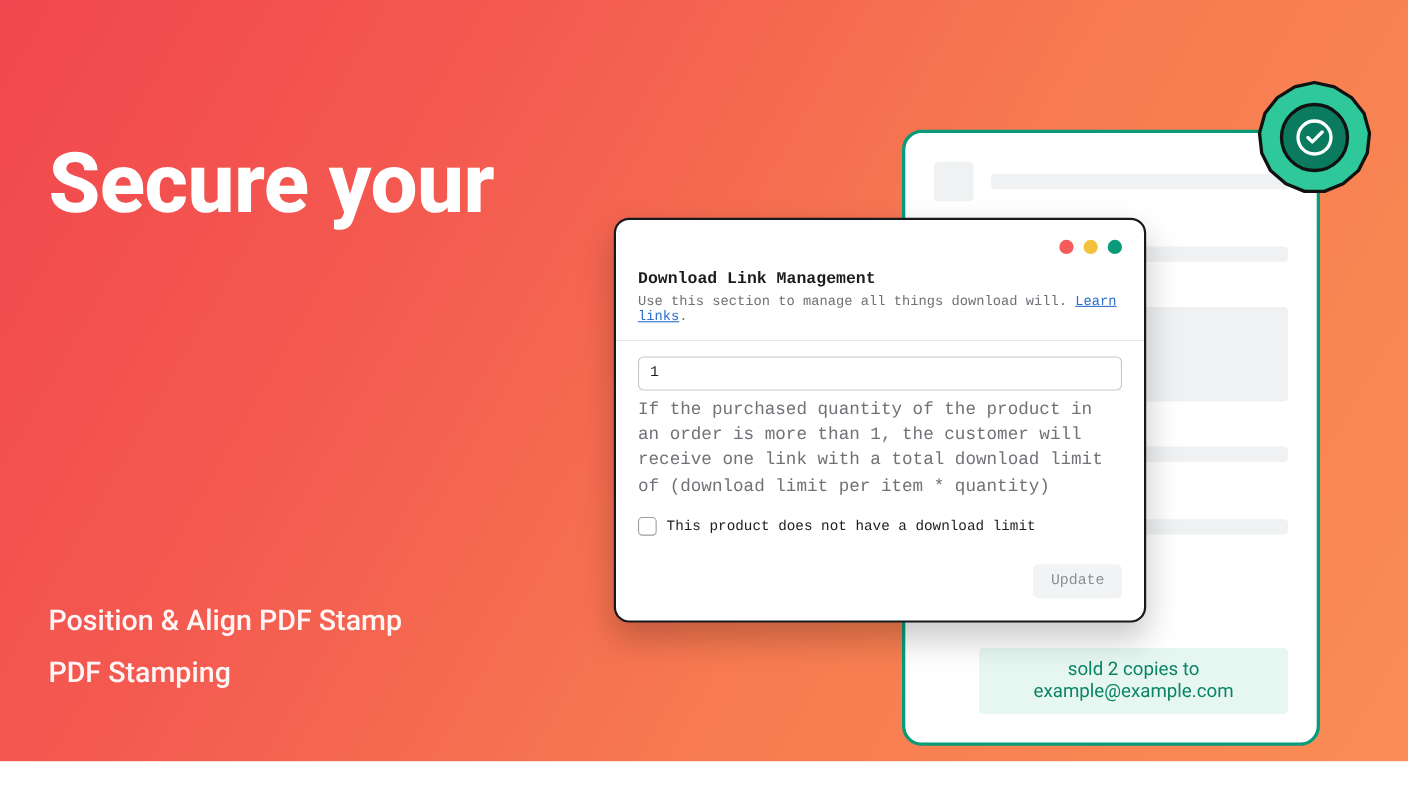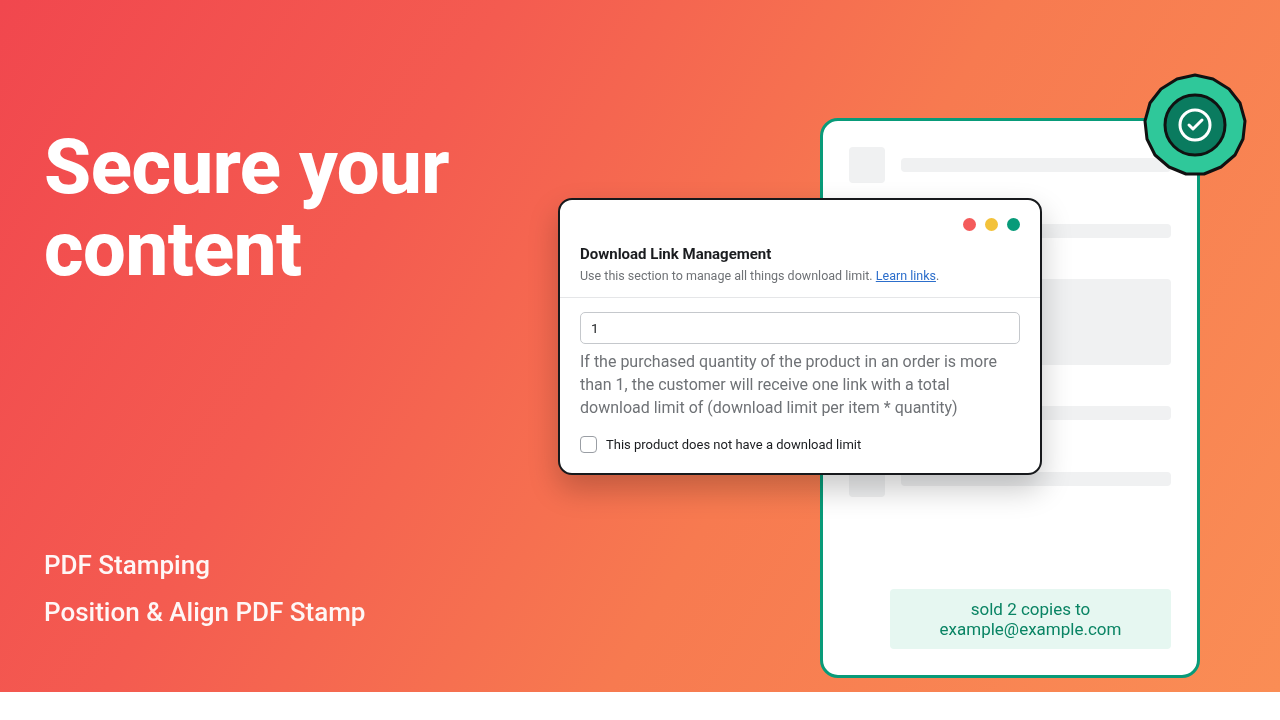--- a/index.html
+++ b/index.html
@@ -72,20 +72,21 @@
   .dialog {
     position: absolute;
     left: 558px;
     top: 198px;
     width: 484px;
     background: #ffffff;
     border: 2px solid #17191c;
     border-radius: 14px;
     box-shadow: 0 14px 30px rgba(0,0,0,0.22);
     padding: 18px 20px 20px 20px;
+    font-family: Liberation Mono, monospace;
   }
   .traffic {
     display: flex;
     gap: 9px;
     justify-content: flex-end;
     margin-bottom: 14px;
   }
   .traffic span { width: 13px; height: 13px; border-radius: 50%; display: inline-block; }
   .traffic .red { background: #f45b5b; }
   .traffic .yellow { background: #f3c23a; }
@@ -122,26 +123,25 @@
     font-weight: 500;
   }
 </style>
 </head>
 <body>
 
 <div class="stage">
 
   <div class="headline">
     <div>Secure your</div>
-    <div>content</div>
   </div>
 
   <div class="feature-list">
+    <div>Position &amp; Align PDF Stamp</div>
     <div>PDF Stamping</div>
-    <div>Position &amp; Align PDF Stamp</div>
   </div>
 
   <div class="bg-card">
     <div class="sk-row">
       <div class="sk sk-sq"></div>
       <div class="sk sk-line"></div>
     </div>
     <div class="sk-row">
       <div class="sk sk-sq"></div>
       <div class="sk sk-line"></div>
@@ -170,24 +170,27 @@
   </div>
 
   <div class="dialog">
     <div class="traffic">
       <span class="red"></span>
       <span class="yellow"></span>
       <span class="green"></span>
     </div>
     <div class="dialog-title">Download Link Management</div>
     <div class="dialog-sub">
-      <span>Use this section to manage all things download limit. </span><a href="#">Learn links</a><span>.</span>
+      <span>Use this section to manage all things download will. </span><a href="#">Learn links</a><span>.</span>
     </div>
     <div class="divider"></div>
     <input class="text-input" type="text" value="1" style="">
     <div class="help-text">If the purchased quantity of the product in an order is more than 1, the customer will receive one link with a total download limit of (download limit per item * quantity)</div>
     <div class="check-row">
       <div class="checkbox"></div>
       <div class="check-label">This product does not have a download limit</div>
     </div>
+    <div class="dialog-footer">
+      <button class="update-btn">Update</button>
+    </div>
   </div>
 
 </div>
 
 </body></html>

